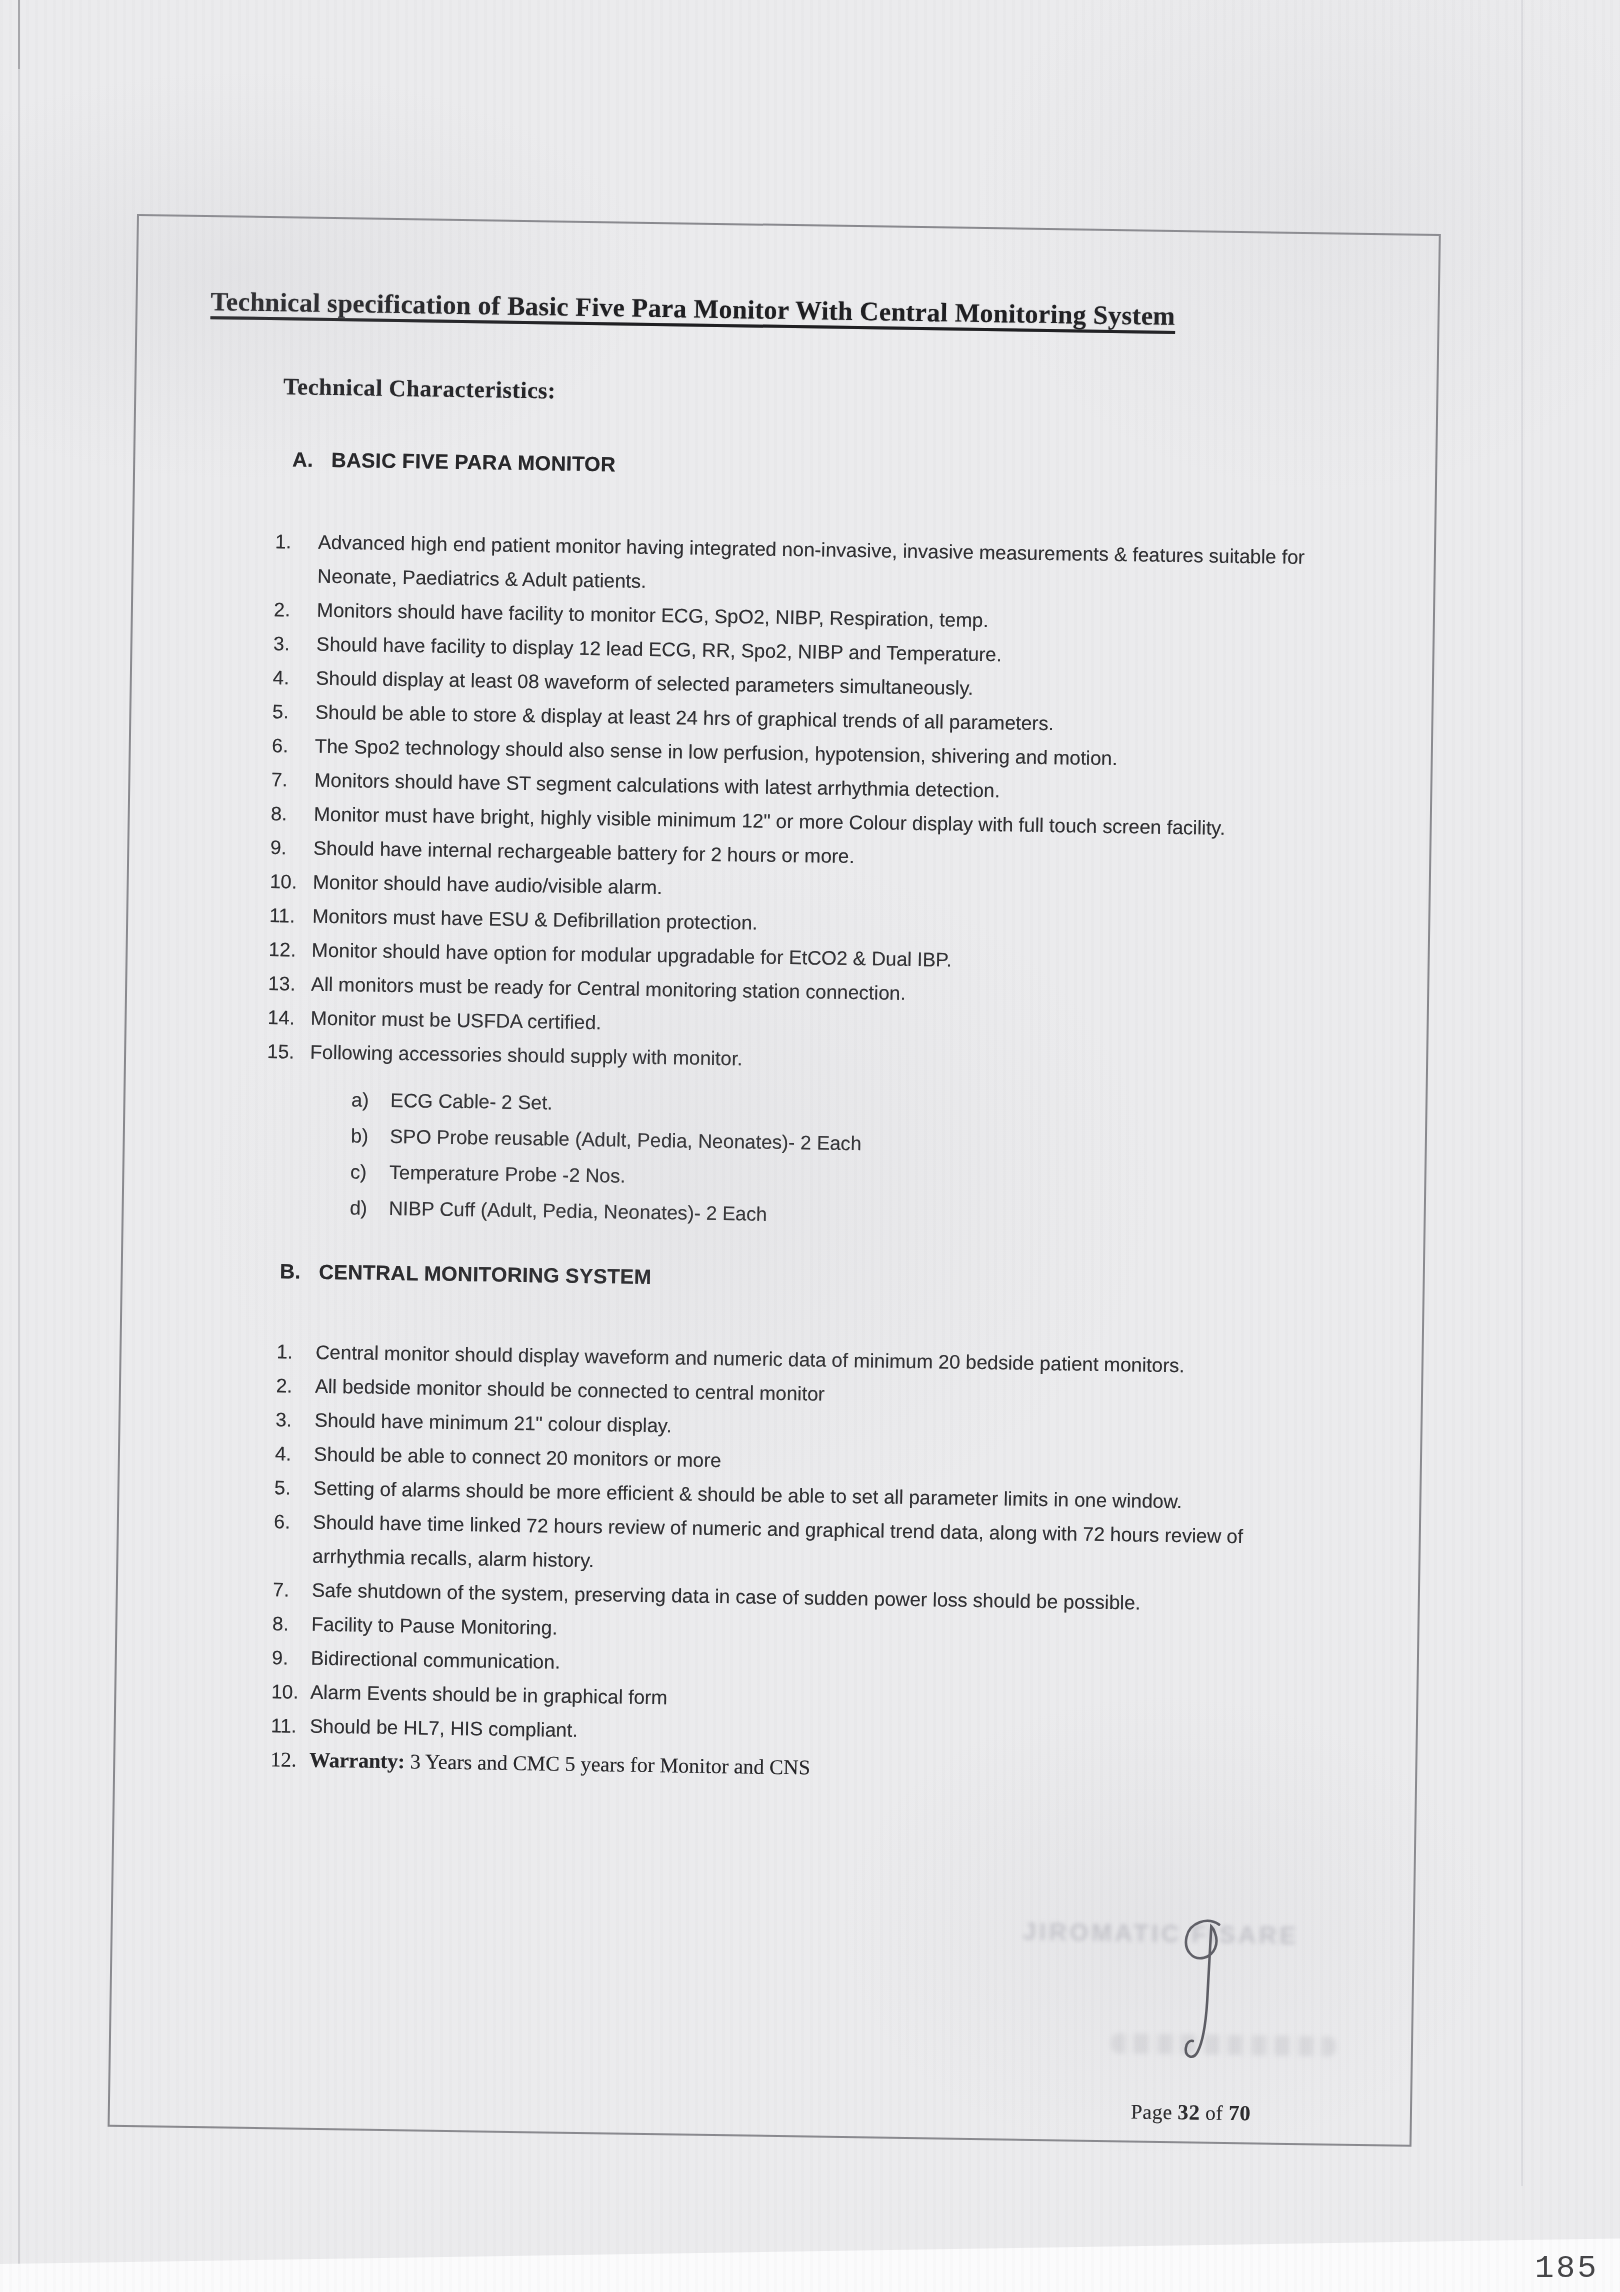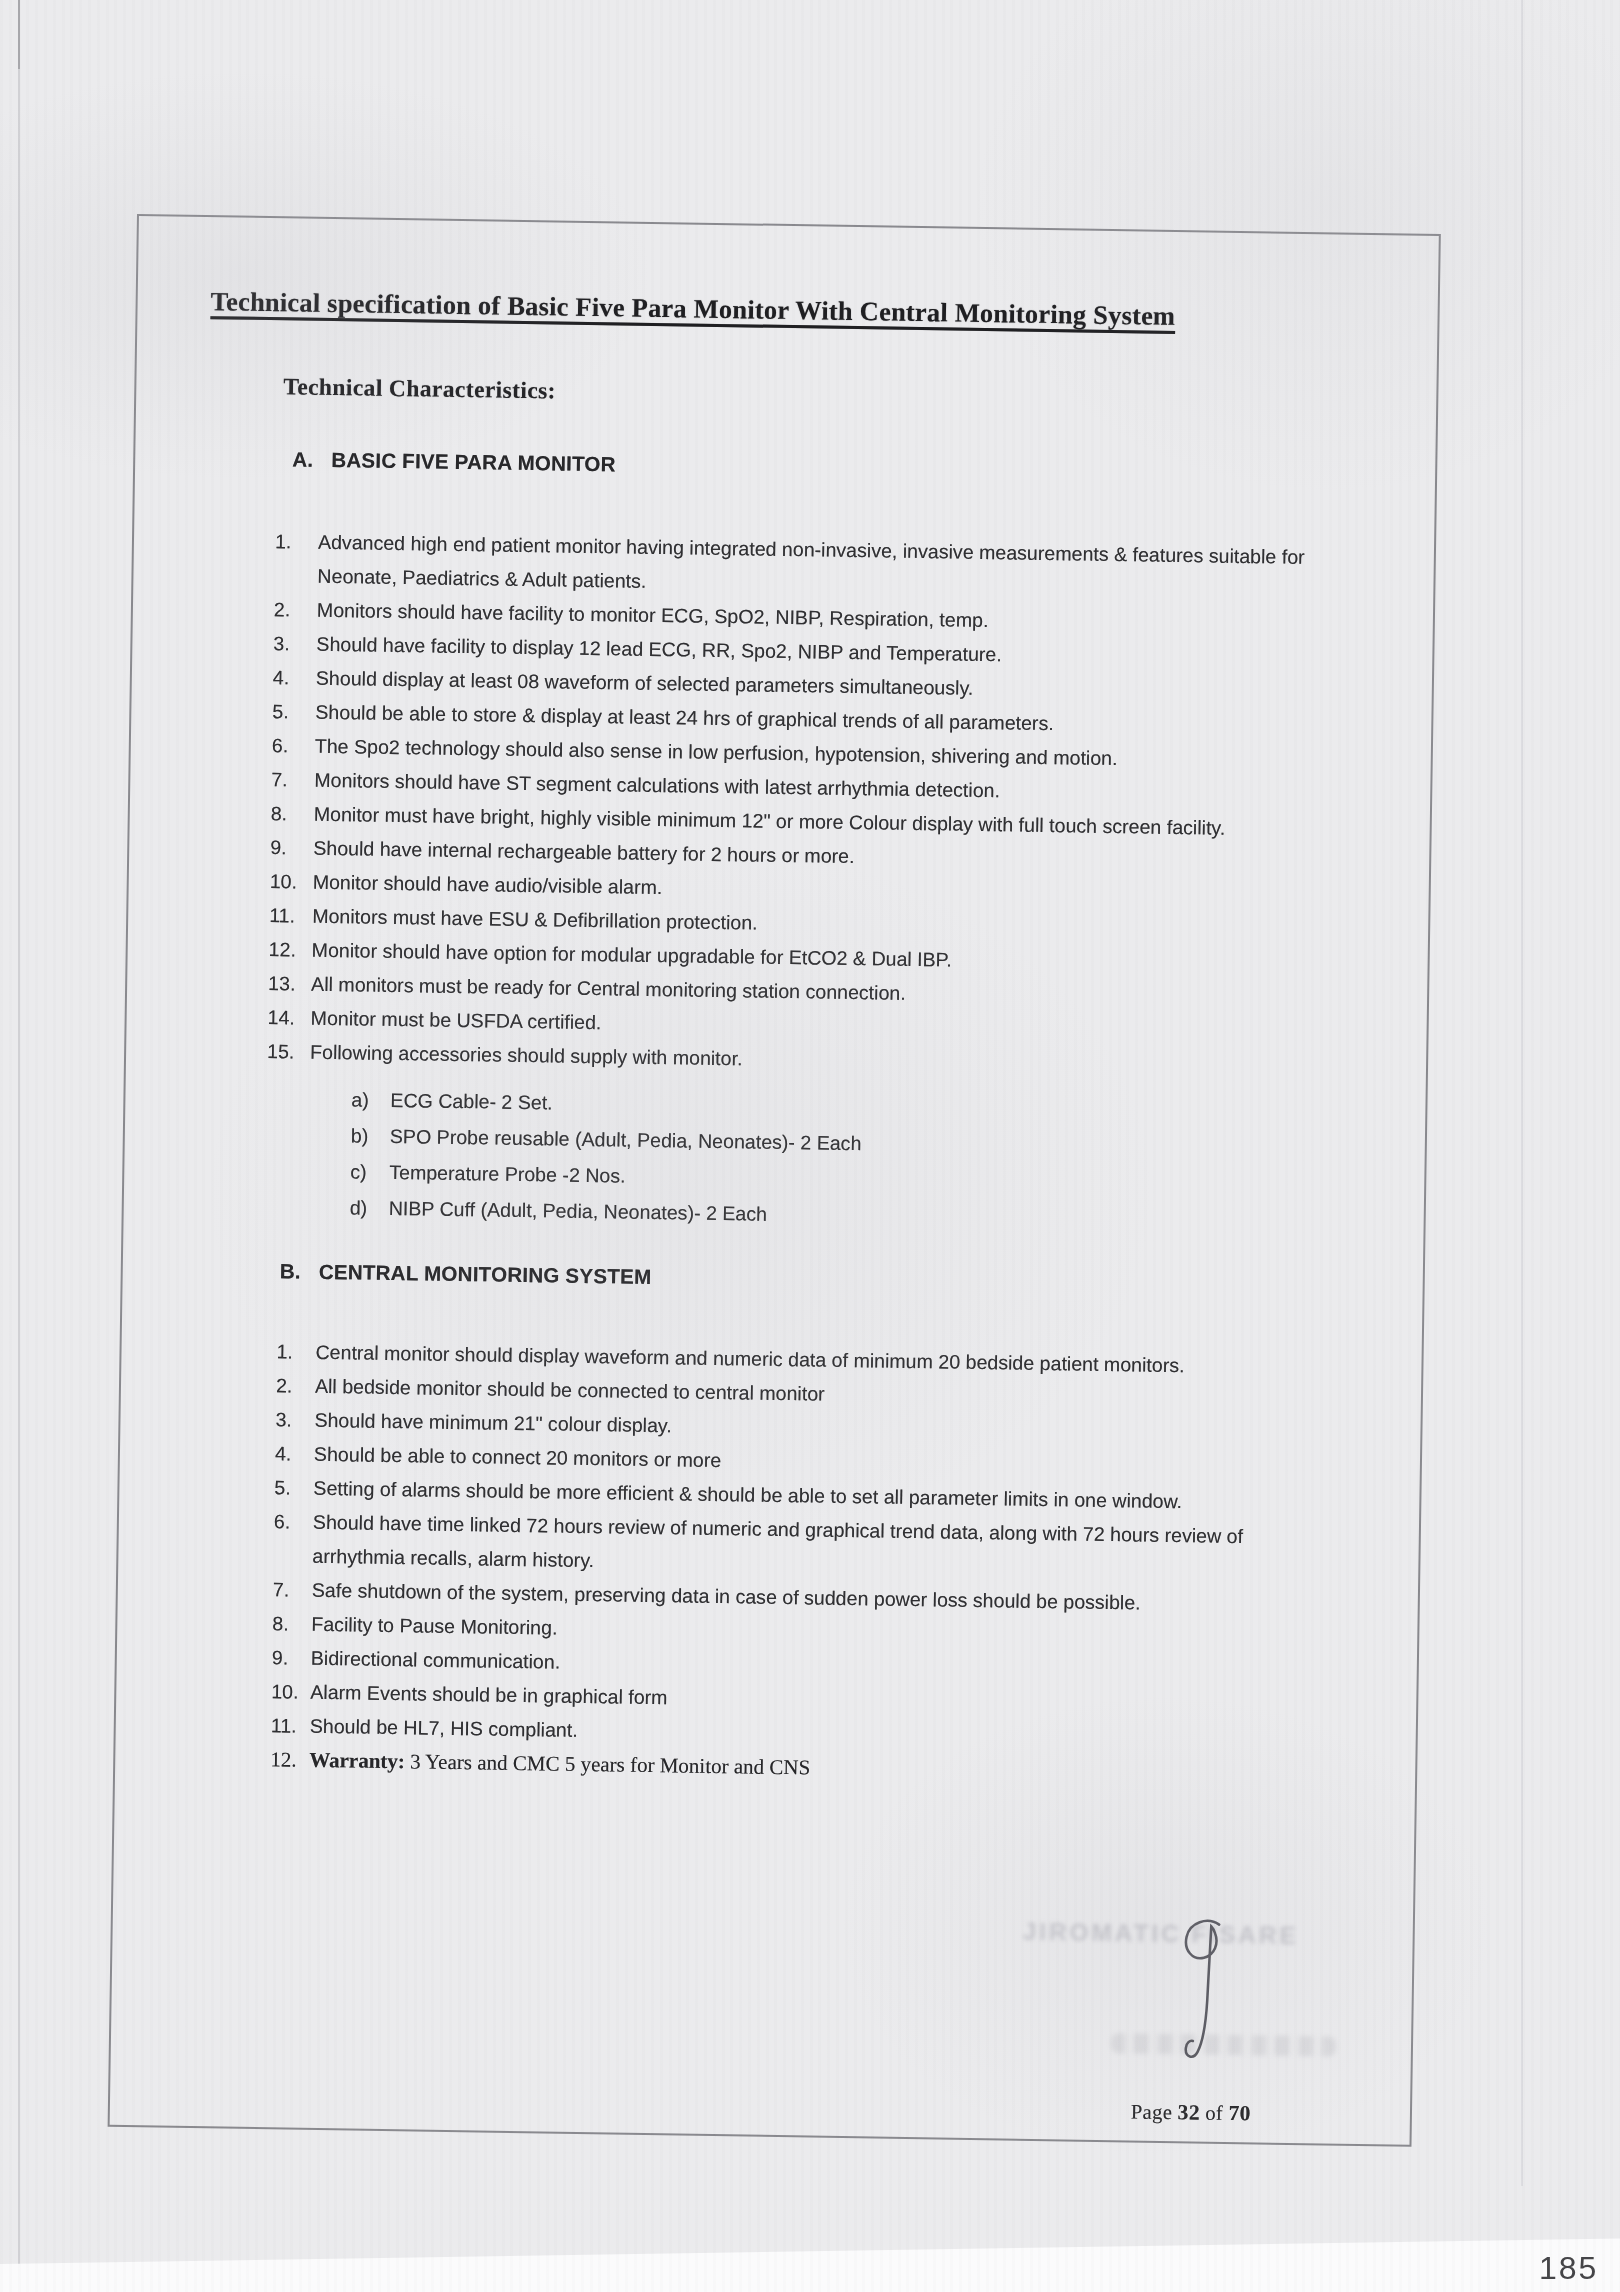--- a/index.html
+++ b/index.html
@@ -22,21 +22,21 @@
   }
   .scan-line-left{position:absolute;left:17.6px;top:0;width:2px;height:2293px;background:#d3d3d7;z-index:1;}
   .scan-line-left::before{content:"";position:absolute;left:0;top:0;width:2px;height:69px;background:#a9a9ad;}
   .scan-line-right{position:absolute;left:1521px;top:0;width:2px;height:2186px;background:#dddde1;z-index:1;}
   .scan-bottom{
     position:absolute;left:-39px;bottom:-51px;width:1725px;height:93px;
     background:#fbfbfc;transform:rotate(-0.9deg);z-index:2;
   }
   .corner-number{
     position:absolute;right:21.6px;bottom:5.9px;z-index:6;
-    font-family:Liberation Sans, sans-serif;font-size:32px;color:#454548;letter-spacing:2px;
+    font-family:Liberation Mono, monospace;font-size:32px;color:#454548;letter-spacing:2px;
   }
 
   
   .paper{
     position:absolute;left:137px;top:214px;width:1304px;height:1913px;
     border:2px solid #8a8a8f;box-sizing:border-box;
     transform:rotate(0.88deg);transform-origin:0 0;
     padding-left:71px;z-index:3;color:#2e2e2e;
   }
   .title{

